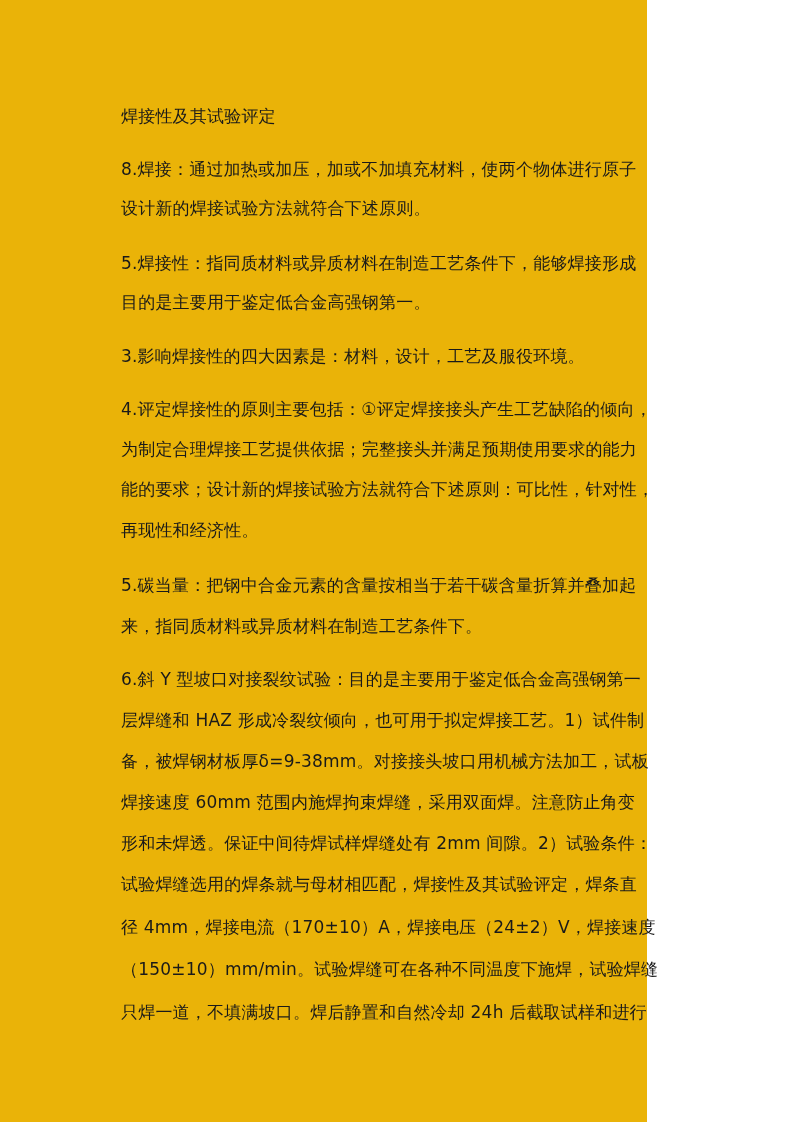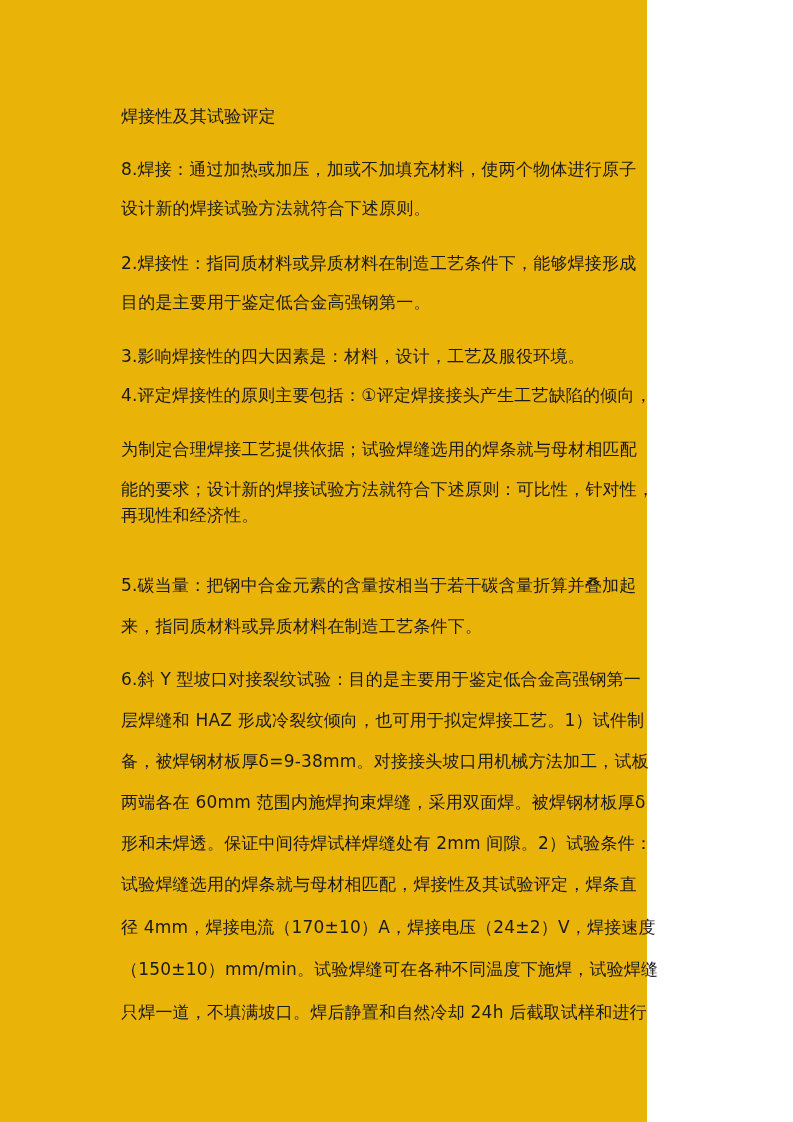--- a/index.html
+++ b/index.html
@@ -14,44 +14,44 @@
 
 <div class="page">
   <div class="line" style="top:105px">焊接性及其试验评定</div>
 
   <div>
     <div class="line" style="top:158px">8.焊接：通过加热或加压，加或不加填充材料，使两个物体进行原子</div>
     <div class="line" style="top:197px">设计新的焊接试验方法就符合下述原则。</div>
   </div>
 
   <div>
-    <div class="line" style="top:252px">2.焊接性：指同质材料或异质材料在制造工艺条件下，能够焊接形成</div>
+    <div class="line" style="top:252px">5.焊接性：指同质材料或异质材料在制造工艺条件下，能够焊接形成</div>
     <div class="line" style="top:291px">目的是主要用于鉴定低合金高强钢第一。</div>
   </div>
 
   <div>
     <div class="line" style="top:345px">3.影响焊接性的四大因素是：材料，设计，工艺及服役环境。</div>
   </div>
 
   <div>
-    <div class="line" style="top:384px">4.评定焊接性的原则主要包括：①评定焊接接头产生工艺缺陷的倾向，</div>
-    <div class="line" style="top:438px">为制定合理焊接工艺提供依据；试验焊缝选用的焊条就与母材相匹配</div>
+    <div class="line" style="top:398px">4.评定焊接性的原则主要包括：①评定焊接接头产生工艺缺陷的倾向，</div>
+    <div class="line" style="top:438px">为制定合理焊接工艺提供依据；完整接头并满足预期使用要求的能力</div>
     <div class="line" style="top:478px">能的要求；设计新的焊接试验方法就符合下述原则：可比性，针对性，</div>
-    <div class="line" style="top:504px">再现性和经济性。</div>
+    <div class="line" style="top:519px">再现性和经济性。</div>
   </div>
 
   <div>
     <div class="line" style="top:574px">5.碳当量：把钢中合金元素的含量按相当于若干碳含量折算并叠加起</div>
     <div class="line" style="top:615px">来，指同质材料或异质材料在制造工艺条件下。</div>
   </div>
 
   <div>
     <div class="line" style="top:668px">6.斜 Y 型坡口对接裂纹试验：目的是主要用于鉴定低合金高强钢第一</div>
     <div class="line" style="top:709px">层焊缝和 HAZ 形成冷裂纹倾向，也可用于拟定焊接工艺。1）试件制</div>
     <div class="line" style="top:750px">备，被焊钢材板厚δ=9-38mm。对接接头坡口用机械方法加工，试板</div>
-    <div class="line" style="top:791px">两端各在 60mm 范围内施焊拘束焊缝，采用双面焊。被焊钢材板厚δ</div>
+    <div class="line" style="top:791px">焊接速度 60mm 范围内施焊拘束焊缝，采用双面焊。注意防止角变</div>
     <div class="line" style="top:832px">形和未焊透。保证中间待焊试样焊缝处有 2mm 间隙。2）试验条件：</div>
     <div class="line" style="top:873px">试验焊缝选用的焊条就与母材相匹配，焊接性及其试验评定，焊条直</div>
     <div class="line" style="top:916px">径 4mm，焊接电流（170±10）A，焊接电压（24±2）V，焊接速度</div>
     <div class="line" style="top:958px">（150±10）mm/min。试验焊缝可在各种不同温度下施焊，试验焊缝</div>
     <div class="line" style="top:1001px">只焊一道，不填满坡口。焊后静置和自然冷却 24h 后截取试样和进行</div>
   </div>
 </div>
 
 </body></html>

